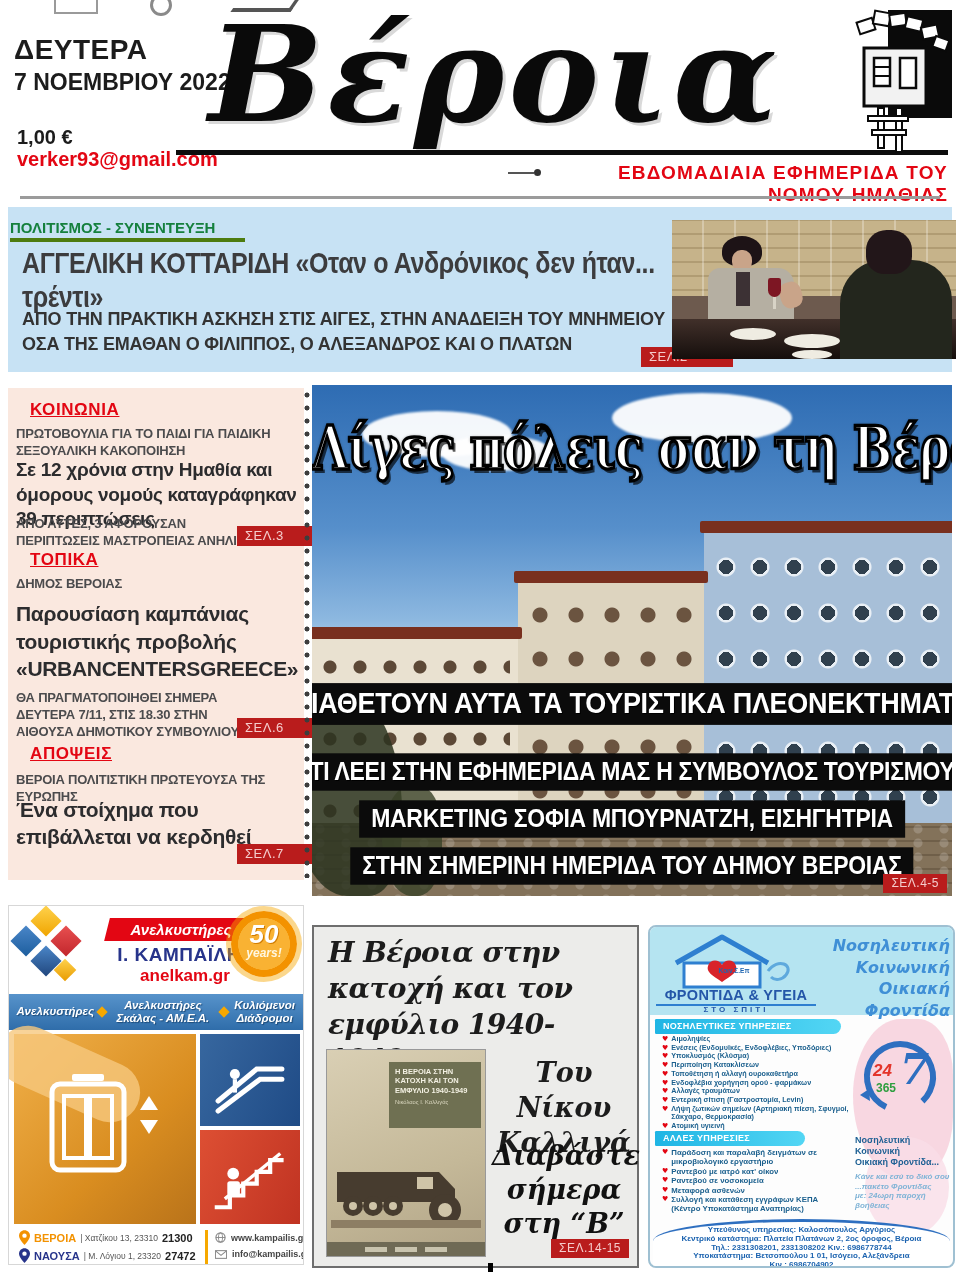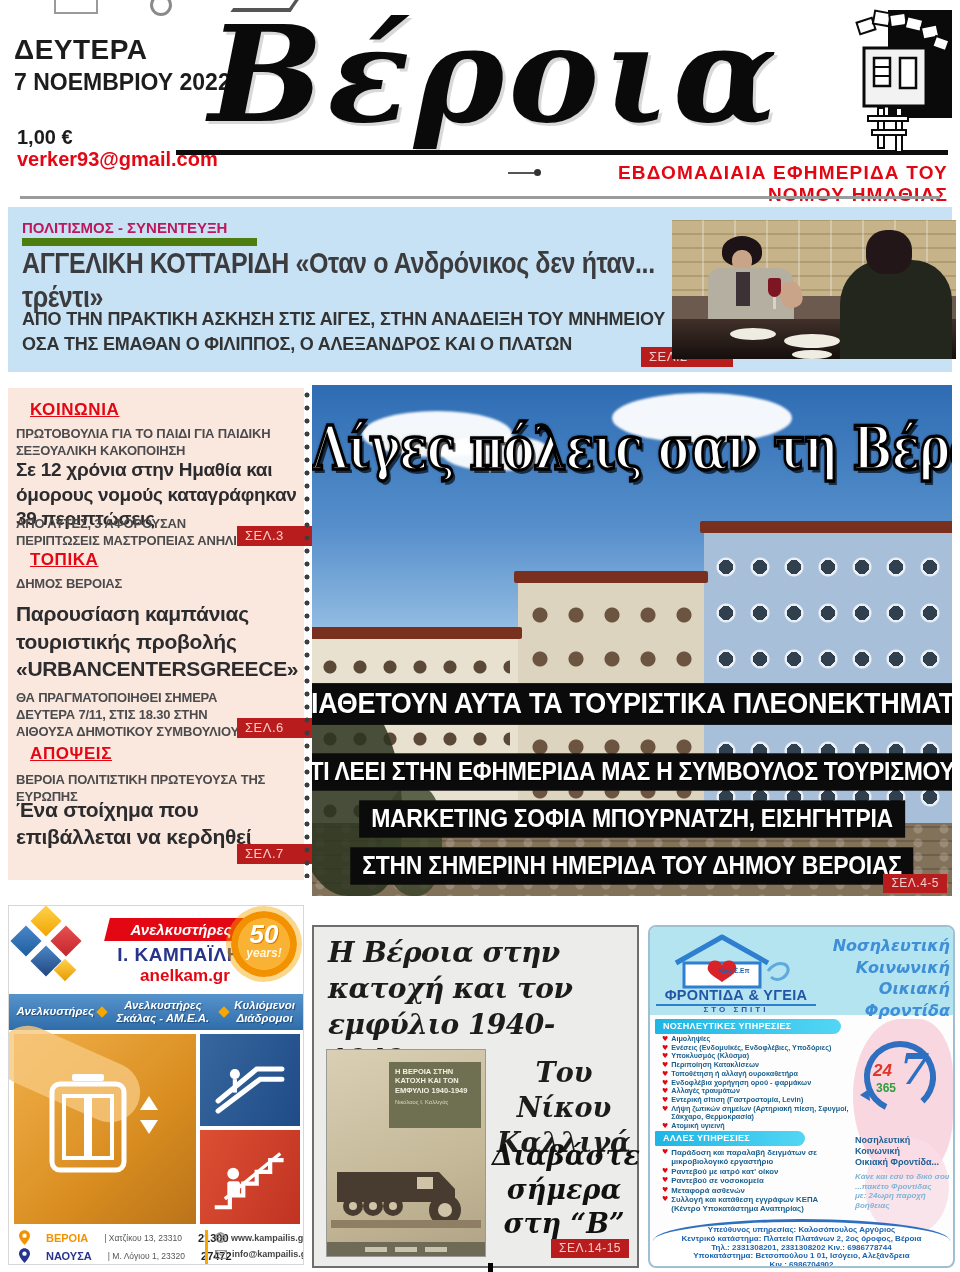--- a/index.html
+++ b/index.html
@@ -27,22 +27,22 @@
   .tagline { left:548px; top:162px; width:400px; font-size:19px; font-weight:700; color:#e30613;
              letter-spacing:1.2px; text-align:right; }
   .header-rule { left:20px; top:196px; width:920px; height:3px; background:#9b9b9b; }
 
   
   .pageref { background:#b91c1c; color:rgba(255,235,235,.85); font-size:13px; font-weight:400;
              padding:2px 8px 3px 8px; width:92px; letter-spacing:.5px;margin-left:25px; }
 
   
   .top-band { left:8px; top:207px; width:944px; height:165px; background:#c7e2f4; }
-  .ts-kicker { left:14px; top:12px; font-size:15px; font-weight:700; color:#be185d;
-               border-bottom:8px solid #4d7c0f; padding:0 30px 2px 0; }
+  .ts-kicker { left:2px; top:12px; font-size:15px; font-weight:700; color:#15803d;
+               border-bottom:4px solid #4d7c0f; padding:0 30px 2px 0; }
   .ts-head { left:14px; top:38px; width:650px; font-size:25px; font-weight:700; color:#3c3c3e;
              letter-spacing:-.4px; transform:scaleY(1.2); transform-origin:left top; }
   .ts-deck1 { left:14px; top:102px; font-size:18px; font-weight:700; color:#333; letter-spacing:-.2px;}
   .ts-deck2 { left:14px; top:127px; font-size:18px; font-weight:700; color:#333; letter-spacing:-.2px;}
   .ts-ref { left:608px; top:140px; }
   .ts-photo { left:664px; top:13px; width:284px; height:139px; overflow:hidden;
               background:repeating-linear-gradient(0deg,#c6b38a 0 12px,#b09c73 12px 14px); }
   .ph-joints { inset:0; background:repeating-linear-gradient(90deg, transparent 0 30px, rgba(255,255,255,.28) 30px 32px); }
   .ph-booth { left:0; top:76px; width:284px; height:26px; background:#6d5a4e; }
   .ph-table { left:0; top:99px; width:284px; height:40px; background:linear-gradient(#41302a,#150e0c); }
@@ -136,21 +136,21 @@
             display:flex; align-items:center; justify-content:space-around; padding:0 4px; }
   .el-srv { color:#fff; font-weight:700; font-style:italic; font-size:11.5px; text-align:center;
             line-height:1.15; text-shadow:1px 1px 1px #1d4a77; }
   .dia { width:8px; height:8px; background:#f6a800; transform:rotate(45deg); flex:0 0 auto; }
   .el-imgO { left:5px;  top:128px; width:182px; height:190px; background:linear-gradient(135deg,#f0b04a,#d98d20 60%,#b9731a); }
   .el-imgO .hand { position:absolute; left:-20px; top:10px; width:150px; height:60px; background:#f6c87e;
                    border-radius:30px; transform:rotate(24deg); opacity:.8; }
   .el-imgB { left:191px; top:128px; width:100px; height:92px; background:linear-gradient(115deg,#37679f,#1f4b86); }
   .el-imgR { left:191px; top:224px; width:100px; height:94px; background:linear-gradient(115deg,#dd4f33,#c03322); }
   .el-cont { left:0; top:322px; width:296px; height:38px; background:#fff; }
-  .el-row { position:absolute; left:10px; display:flex; align-items:center; gap:16px; }
+  .el-row { position:absolute; left:10px; display:flex; align-items:center; gap:4px; }
   .el-city1 { color:#f39200; font-weight:700; font-size:11px; }
   .el-city2 { color:#27348b; font-weight:700; font-size:11px; }
   .el-addr { color:#555; font-size:8.5px; }
   .el-phone { color:#222; font-weight:700; font-size:11px; }
   .el-div { left:196px; top:2px; width:3px; height:34px; background:#f6a800; }
   .el-webrow { position:absolute; left:206px; display:flex; align-items:center; gap:5px;
                color:#444; font-size:9px; font-weight:700; }
 
   
   .book { left:312px; top:925px; width:327px; height:343px; background:#ececea; border:2px solid #6e6e6e; }

